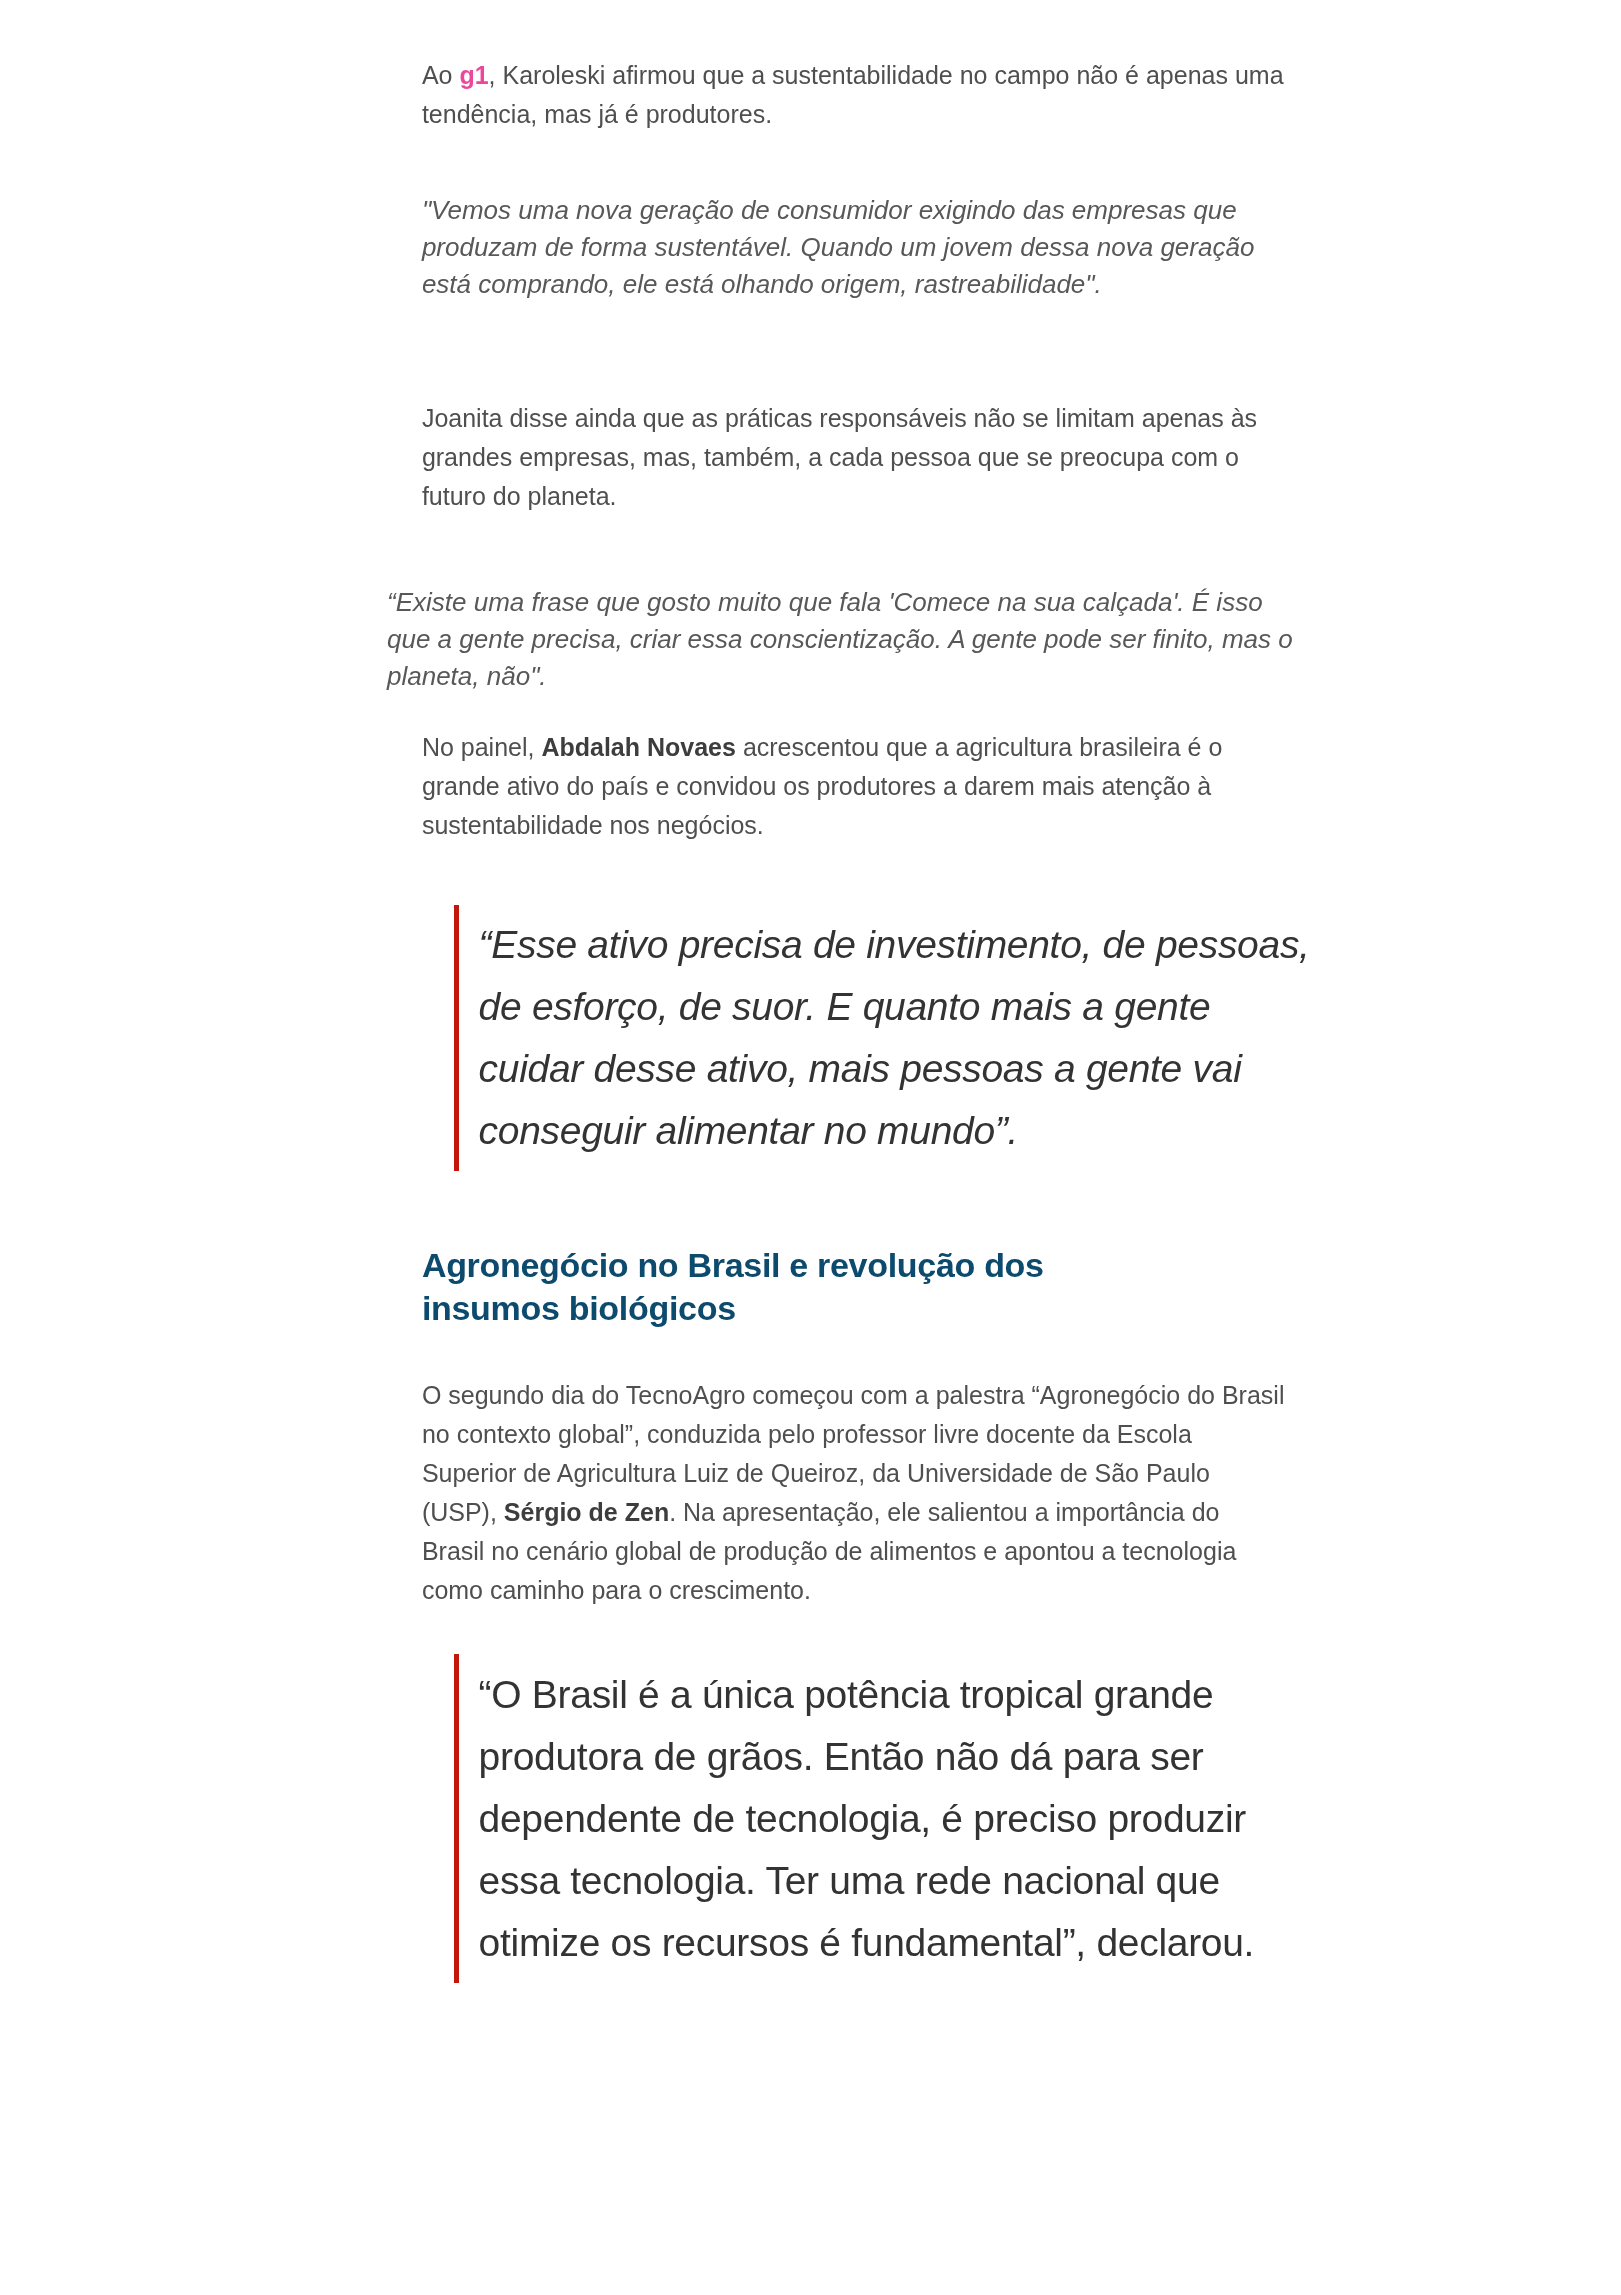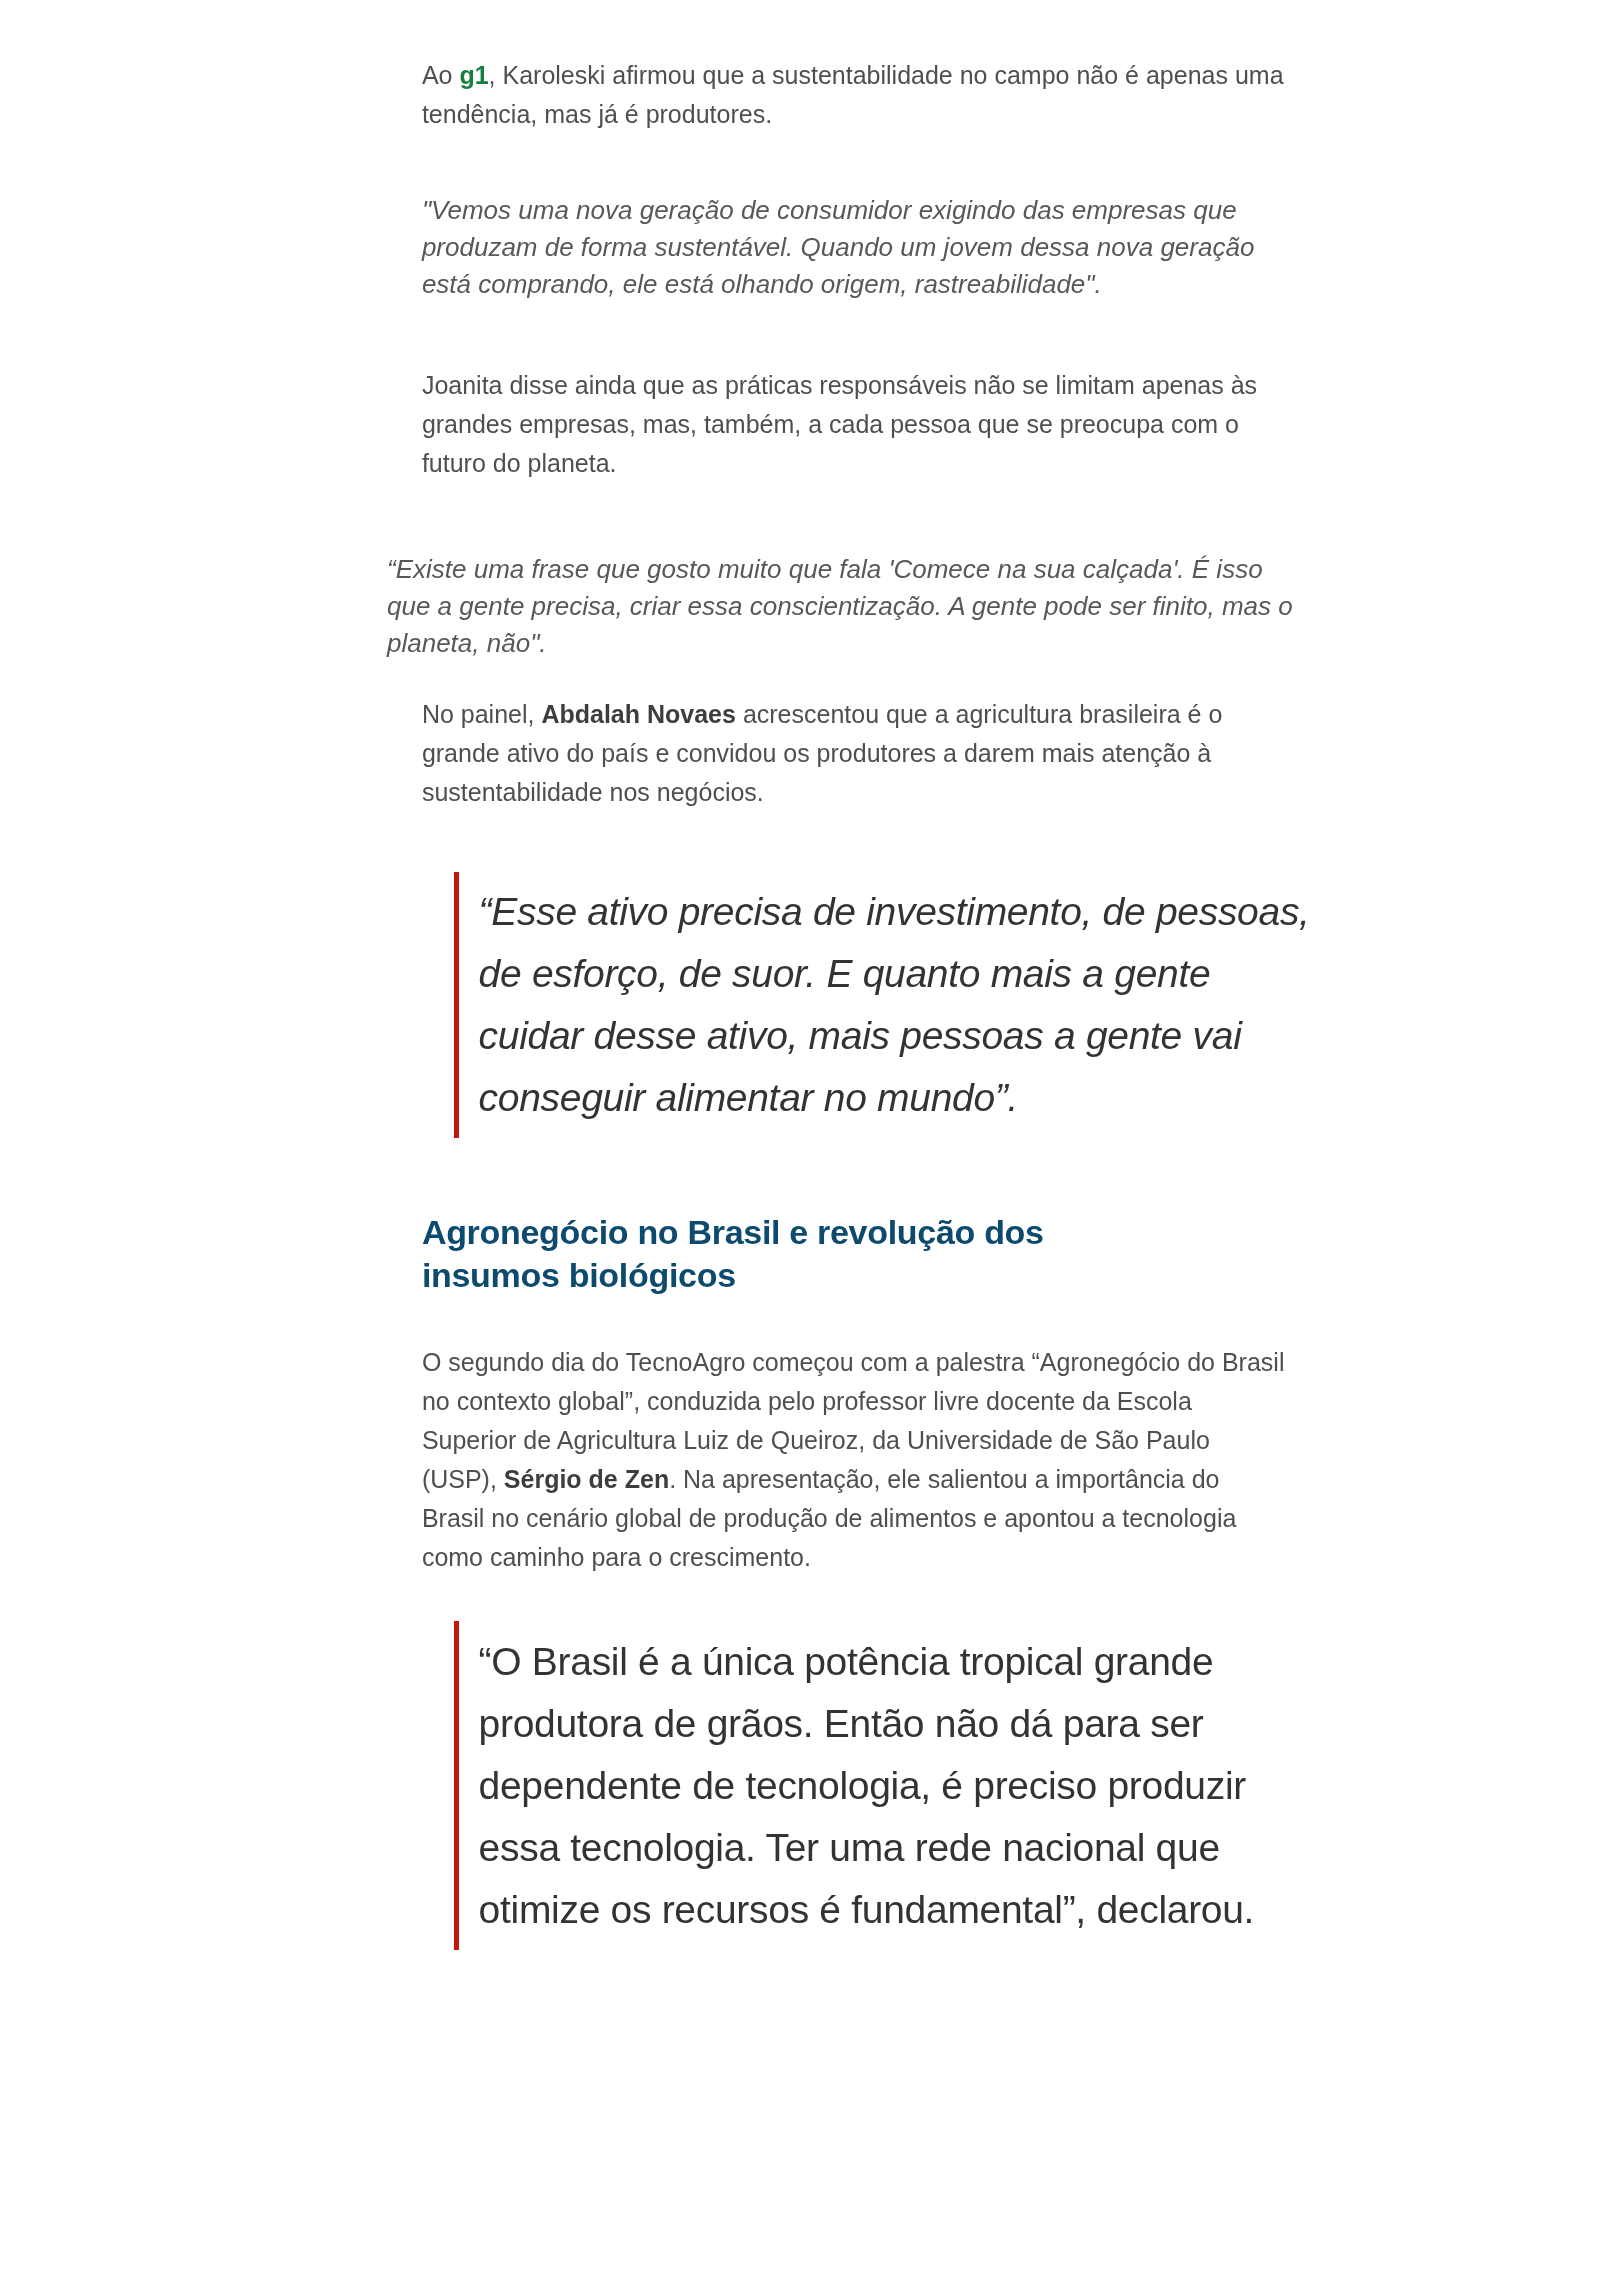--- a/index.html
+++ b/index.html
@@ -38,21 +38,21 @@
   .q3 { margin-top: 44px; }
   
   .body-p {
     margin: 0 0 0 7.9px;
     width: 864px;
     font-size: 25px;
     line-height: 39px;
     color: #4f4f4f;
   }
   .p1 { margin-top: 56px; }
-  .p2 { margin-top: 63px; }
+  .p2 { margin-top: 96px; }
   .p3 { margin-top: 33px; }
   .p4 { margin-top: 46px; }
   .body-p b { color: #3d3d3d; }
   
   .inline-quote {
     margin: 0 0 0 7.9px;
     width: 877px;
     font-size: 26px;
     line-height: 37px;
     font-style: italic;
@@ -68,21 +68,21 @@
   .section-heading {
     margin: 73px 0 0 7.9px;
     width: 746px;
     font-size: 34px;
     line-height: 43px;
     font-weight: 700;
     letter-spacing: -0.3px;
     color: #0c4a6e;
   }
   .g1-link {
-    color: #15803d;
+    color: #ec4899;
     font-weight: 700;
     text-decoration: none;
     cursor: pointer;
   }
 </style>
 </head>
 <body>
 
 <div class="article">
 

